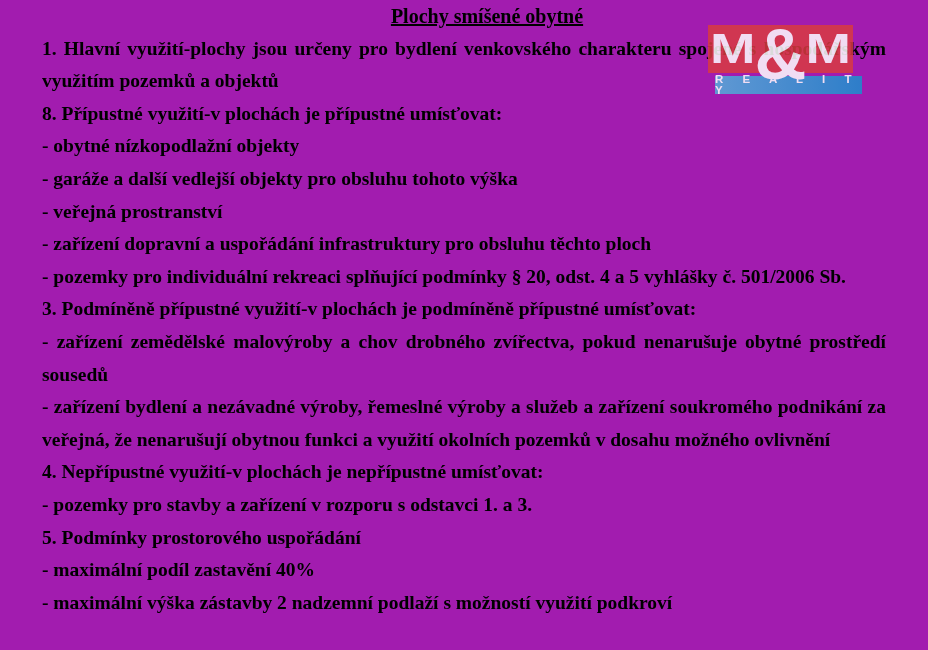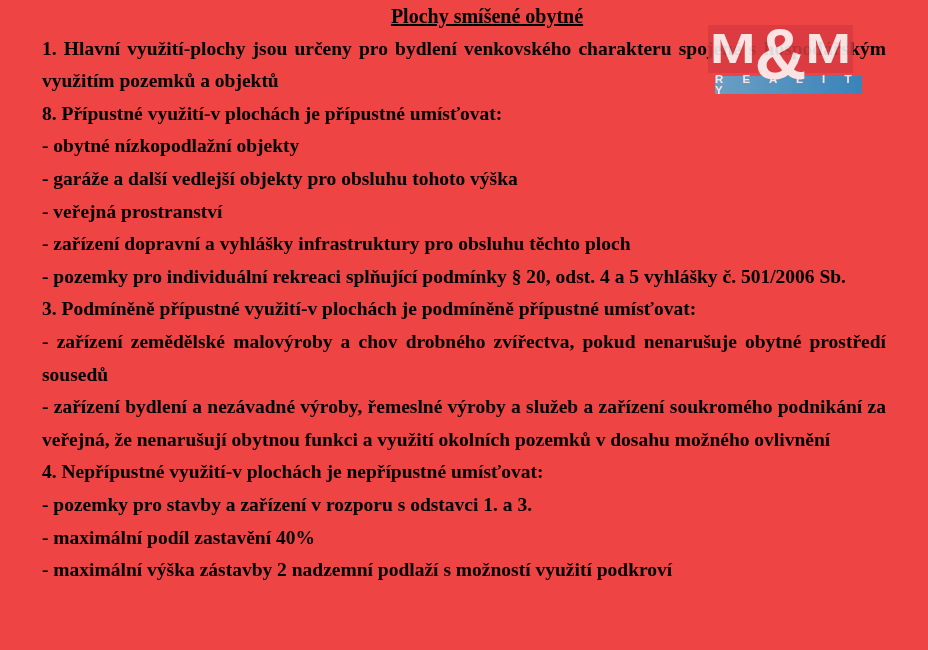--- a/index.html
+++ b/index.html
@@ -11,21 +11,21 @@
     width: 928px;
     height: 650px;
     overflow: hidden;
     position: relative;
     font-family: "Liberation Serif", serif;
     color: #000000;
   }
   .doc-page {
     position: absolute;
     inset: 0;
-    background: #ef4444;
+    background: #a21caf;
   }
   .text-block {
     position: absolute;
     left: 42px;
     right: 42px;
     top: 0;
     font-size: 19.5px;
   }
   .doc-title {
     font-size: 20px;
@@ -120,29 +120,30 @@
 
   <div class="text-block">
     <div class="doc-title">Plochy smíšené obytné</div>
 
     <div class="line just">1. Hlavní využití-plochy jsou určeny pro bydlení venkovského charakteru spojené s hospodářským</div>
     <div class="line">využitím pozemků a objektů</div>
     <div class="line">8. Přípustné využití-v plochách je přípustné umísťovat:</div>
     <div class="line">- obytné nízkopodlažní objekty</div>
     <div class="line">- garáže a další vedlejší objekty pro obsluhu tohoto výška</div>
     <div class="line">- veřejná prostranství</div>
-    <div class="line">- zařízení dopravní a vyhlášky infrastruktury pro obsluhu těchto ploch</div>
+    <div class="line">- zařízení dopravní a uspořádání infrastruktury pro obsluhu těchto ploch</div>
     <div class="line">- pozemky pro individuální rekreaci splňující podmínky § 20, odst. 4 a 5 vyhlášky č. 501/2006 Sb.</div>
     <div class="line">3. Podmíněně přípustné využití-v plochách je podmíněně přípustné umísťovat:</div>
     <div class="line just">- zařízení zemědělské malovýroby a chov drobného zvířectva, pokud nenarušuje obytné prostředí</div>
     <div class="line">sousedů</div>
     <div class="line just">- zařízení bydlení a nezávadné výroby, řemeslné výroby a služeb a zařízení soukromého podnikání za</div>
     <div class="line">veřejná, že nenarušují obytnou funkci a využití okolních pozemků v dosahu možného ovlivnění</div>
     <div class="line">4. Nepřípustné využití-v plochách je nepřípustné umísťovat:</div>
     <div class="line">- pozemky pro stavby a zařízení v rozporu s odstavci 1. a 3.</div>
+    <div class="line">5. Podmínky prostorového uspořádání</div>
     <div class="line">- maximální podíl zastavění 40%</div>
     <div class="line">- maximální výška zástavby 2 nadzemní podlaží s možností využití podkroví</div>
   </div>
 
   <div class="logo">
     <div class="logo-red">
       <span class="logo-m left">M</span>
       <span class="logo-m right">M</span>
     </div>
     <span class="logo-amp">&amp;</span>

